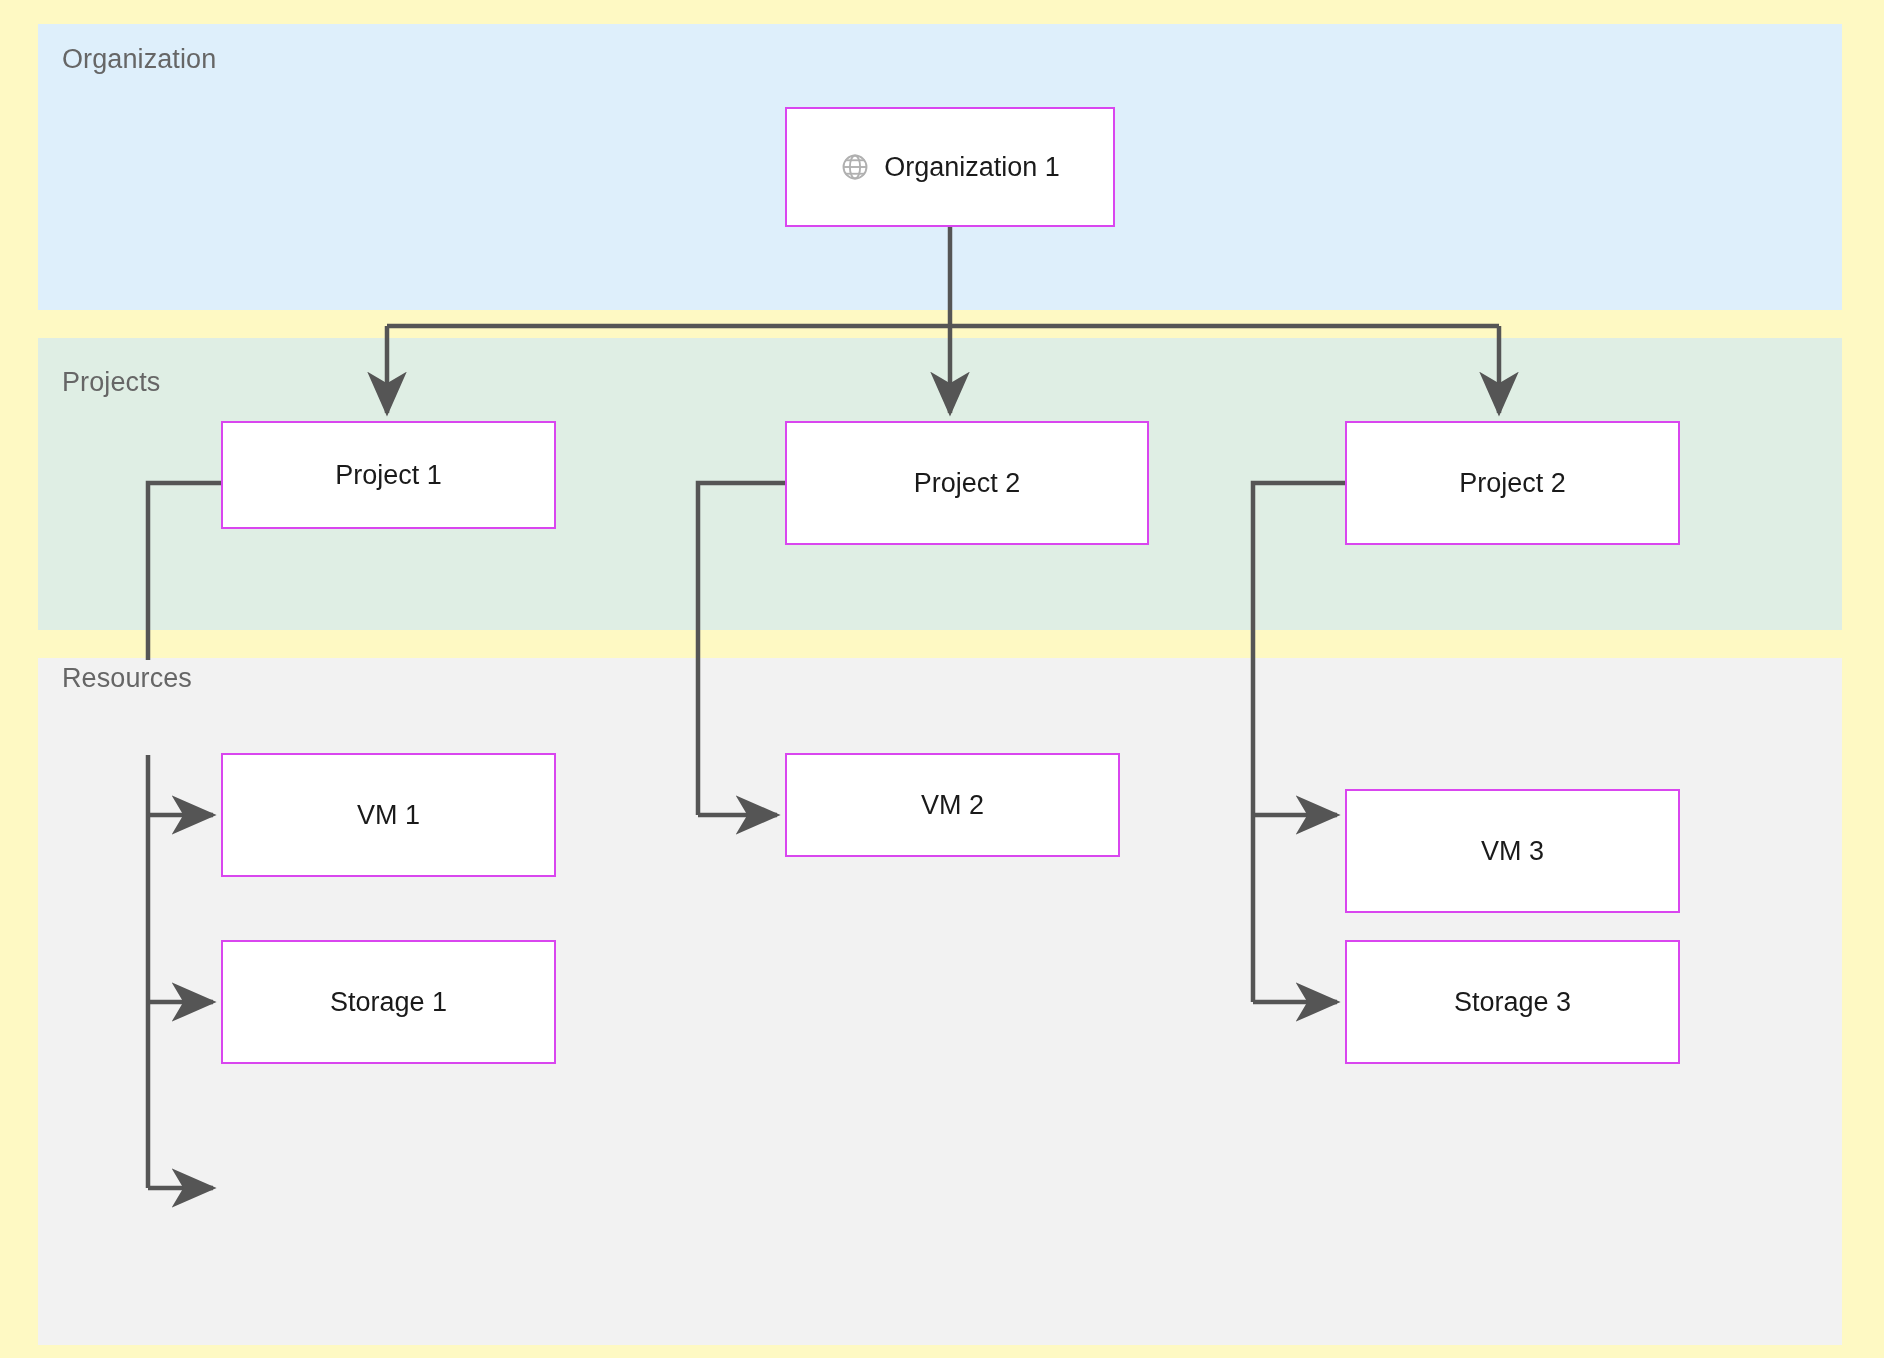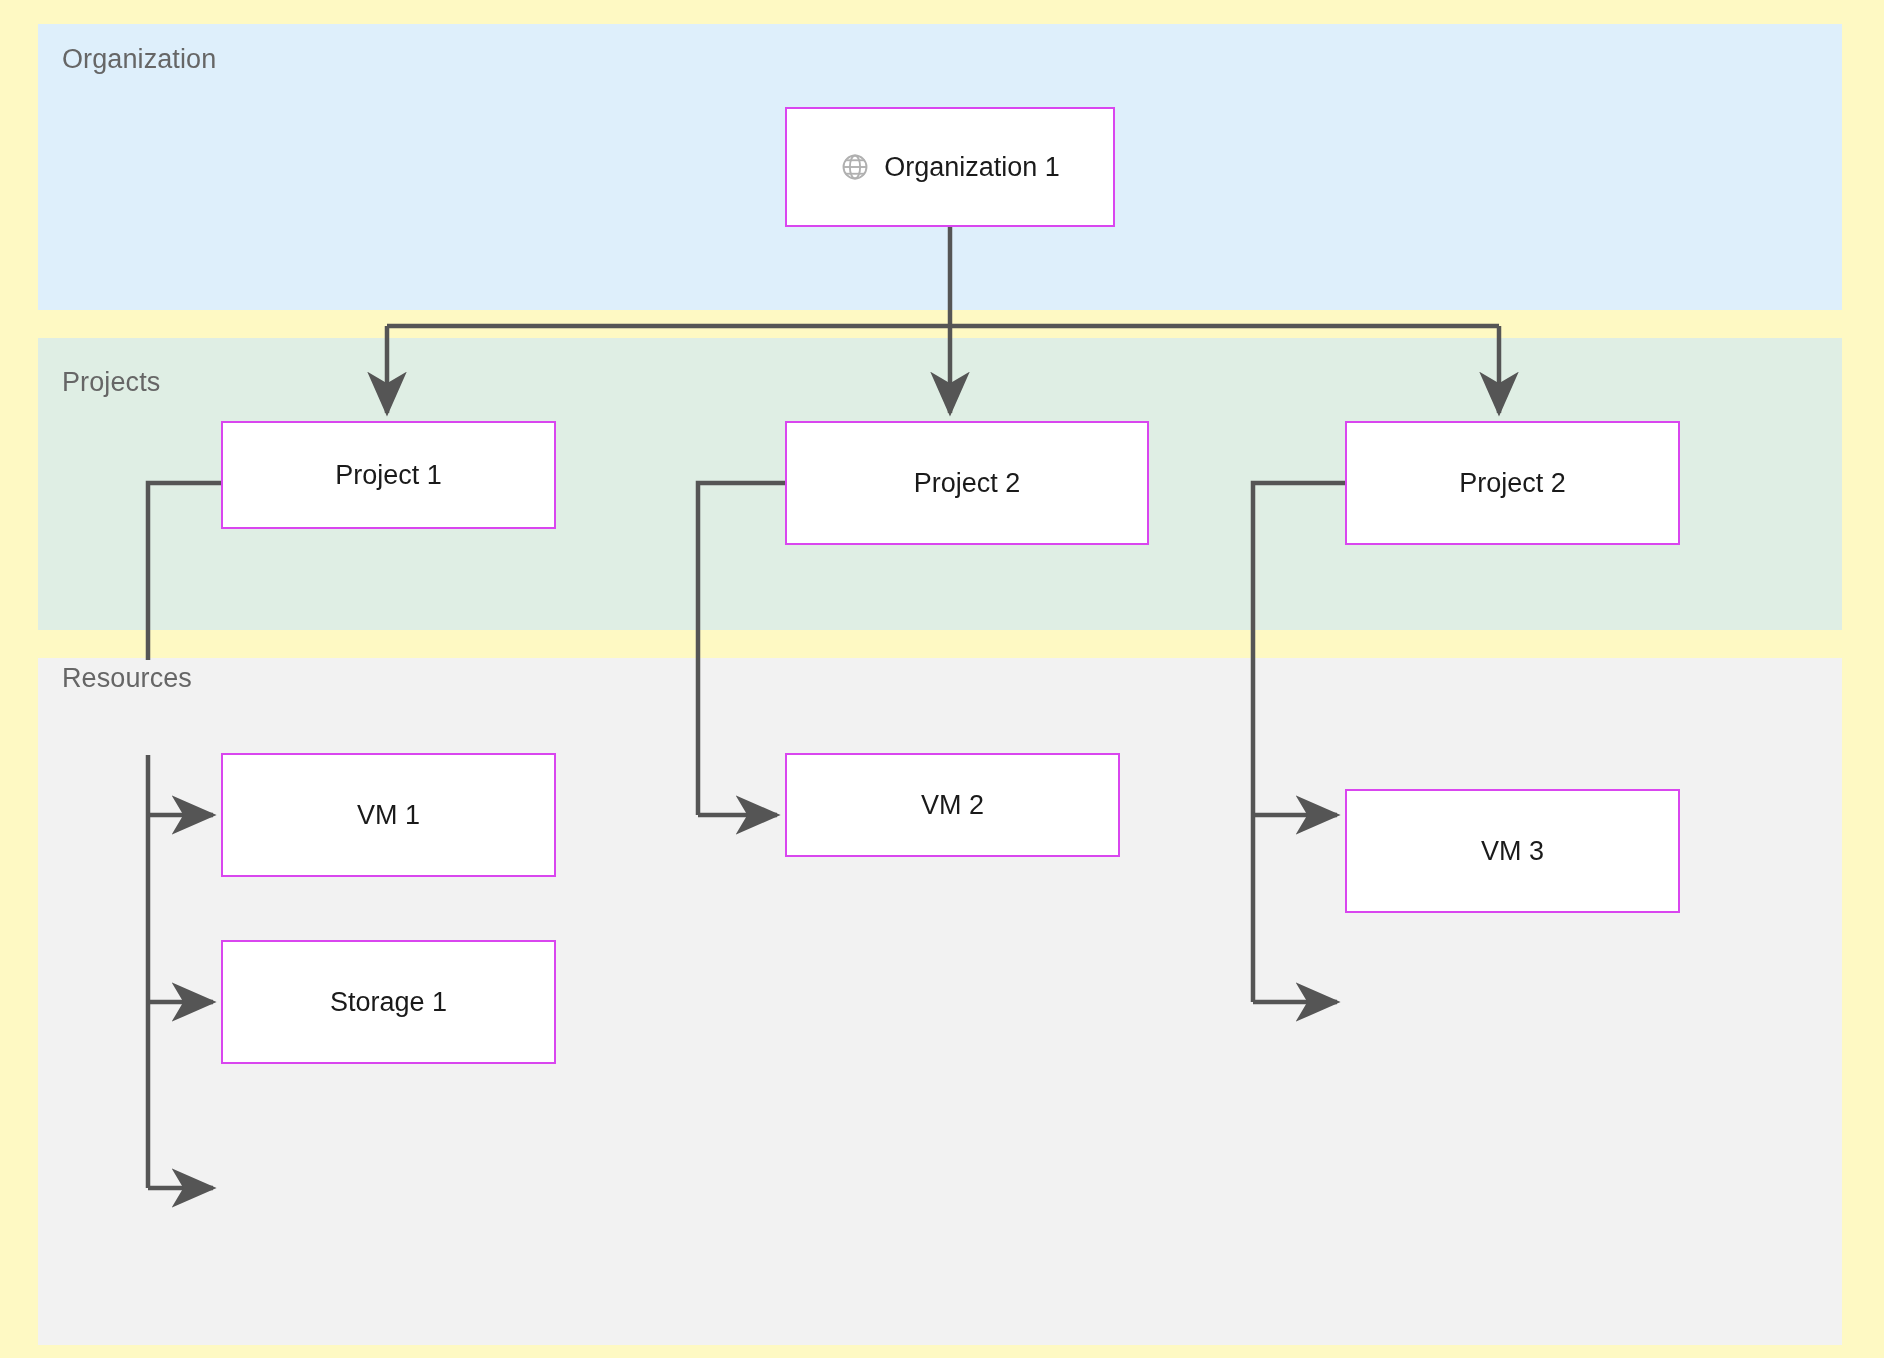--- a/index.html
+++ b/index.html
@@ -143,15 +143,18 @@
   </div>
 
   <div class="node" style="left:1345px; top:753px; width:335px; height:124px;margin-top:36px;">
     <span>VM 3</span>
   </div>
 
   <div class="node" style="left:221px; top:940px; width:335px; height:124px;">
     <span>Storage 1</span>
   </div>
 
+  <div class="node" style="left:1345px; top:940px; width:335px; height:124px;">
+    <span>Storage 3</span>
+  </div>
 
 
 </div>
 
 </body></html>

